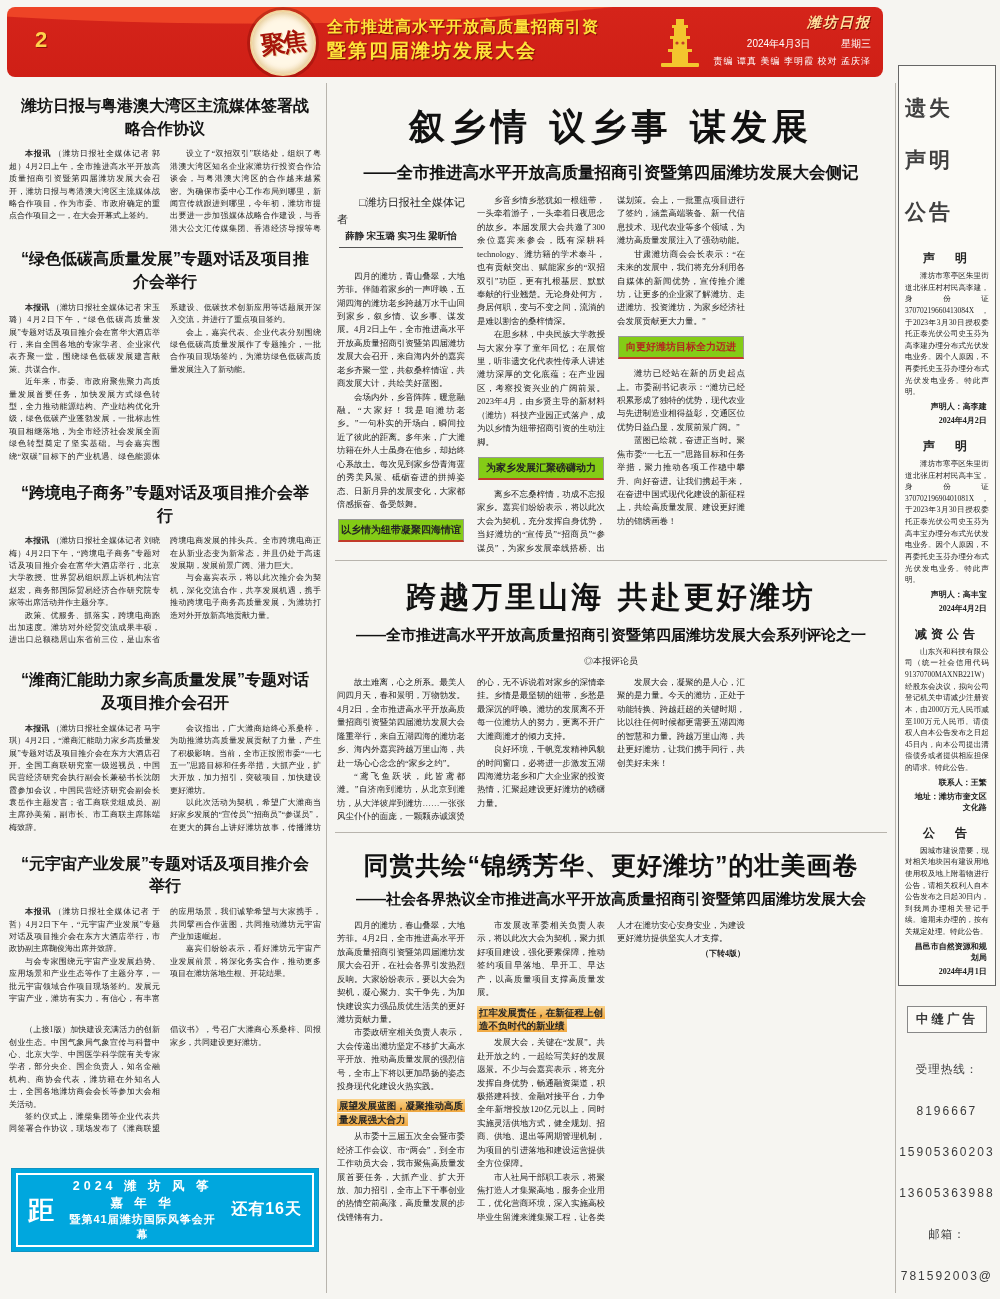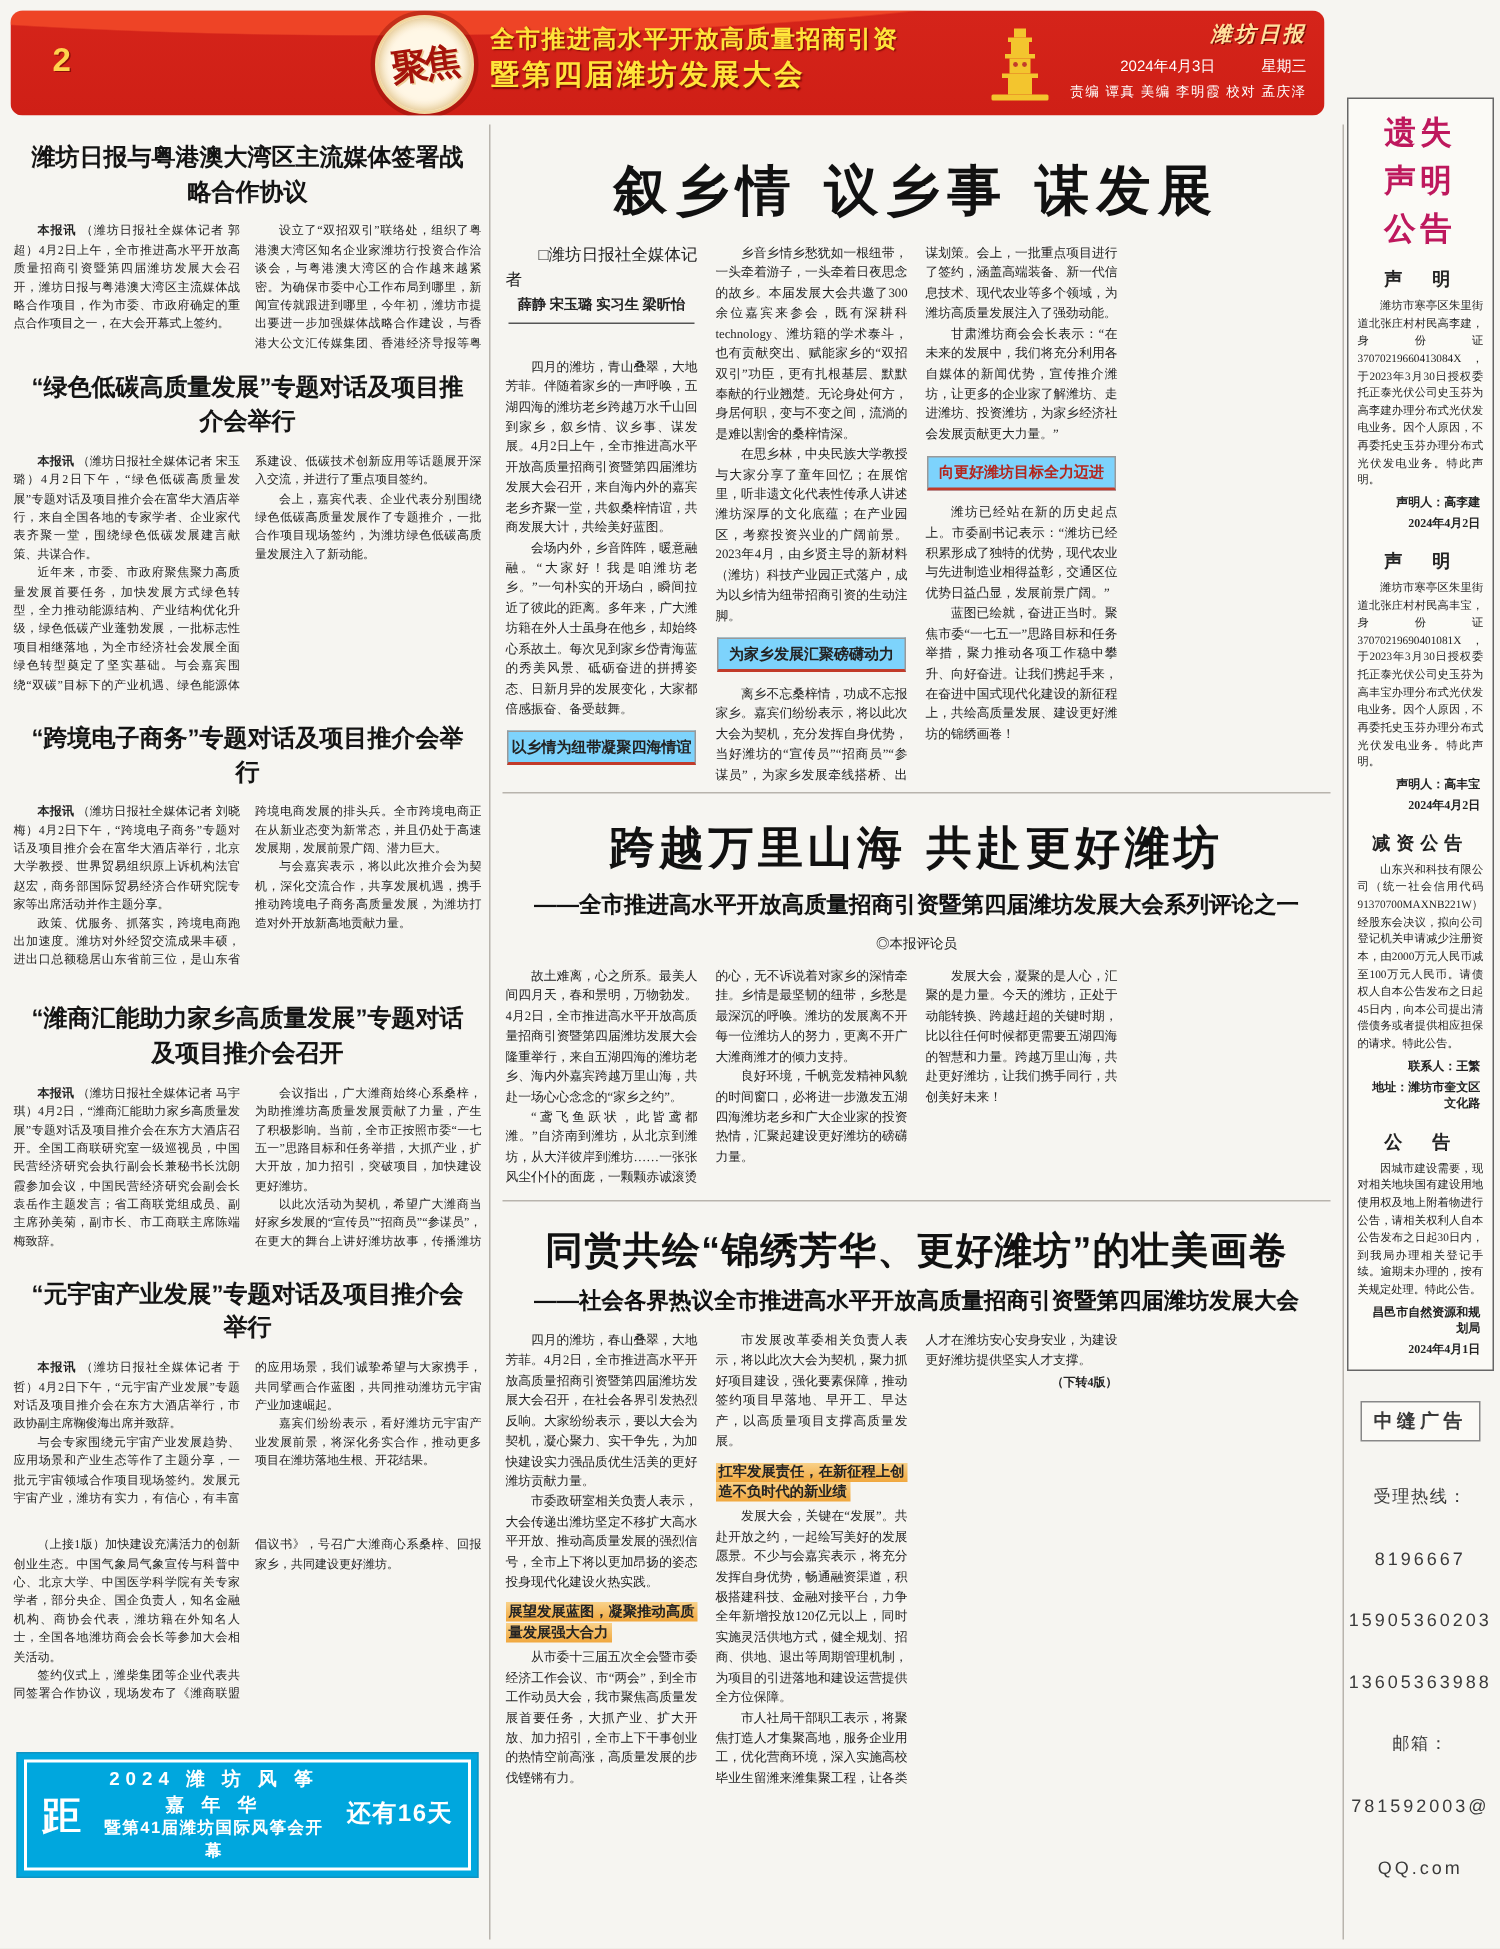--- a/index.html
+++ b/index.html
@@ -55,34 +55,34 @@
   .rule{border-bottom:1px solid #b8b4ad;}
   .main-title{font:bold 36px "DejaVu Serif","Liberation Serif",serif;text-align:center;
         letter-spacing:5px;margin:16px 0 10px;color:#111;}
   .sub-dash{font:bold 16.5px "Liberation Sans",sans-serif;text-align:center;margin:2px 0 10px;color:#111;}
   .c-body{column-count:4;column-gap:12px;column-fill:auto;font-size:8.5px;line-height:1.58;
         text-align:justify;overflow:hidden;}
   .byline{font-size:11px;margin:0 0 3px;}
   .authors{font-size:9.5px;font-weight:bold;text-align:center;border-bottom:1px solid #555;
         padding-bottom:3px;margin:0 2px 22px;}
   .box-sub{break-inside:avoid;font:bold 10px "Liberation Sans",sans-serif;text-align:center;
-        border:1px solid #999;border-bottom:2px solid #c23b2a;padding:3px 2px;margin:8px 1px;background:#7dd3fc;}
+        border:1px solid #999;border-bottom:2px solid #c23b2a;padding:3px 2px;margin:8px 1px;background:#84cc16;}
   .box-sub.red{color:#b3261e;}
   .eval-title{font:bold 30px "DejaVu Serif","Liberation Serif",serif;text-align:center;
         letter-spacing:3px;margin:12px 0 8px;color:#111;}
   .eval-byline{text-align:center;font-size:9px;margin:2px 0 8px;}
   .bot-title{font:bold 25px "Liberation Sans",sans-serif;text-align:center;letter-spacing:1px;
         margin:12px 0 8px;color:#111;}
   p.subp{margin:7px 0 3px;text-indent:0;}
   .hl{background:linear-gradient(180deg,#f9d28a,#f0a73e);font:bold 9.5px "Liberation Sans",sans-serif;
         padding:1px 2px;box-decoration-break:clone;-webkit-box-decoration-break:clone;}
   .turn{text-align:right;font-size:8px;font-weight:bold;margin:2px 0 0;}
   
   .notice-box{border:1px solid #666;background:#fbfaf6;margin-top:-18px;padding:4px 6px 8px;min-height:612px;}
-  .nh{font:bold 21px "Liberation Sans",sans-serif;text-align:center;letter-spacing:3px;margin:4px 0;color:#be185d;}
+  .nh{font:bold 21px "Liberation Sans",sans-serif;text-align:left;letter-spacing:3px;margin:24px 0;color:#404040;}
   .n-head{font:bold 12px "Liberation Sans",sans-serif;text-align:center;margin:12px 0 3px;letter-spacing:4px;}
   .n-body{font-size:7.5px;line-height:1.55;text-align:justify;text-indent:2em;margin:0;}
   .n-sig{font-size:8px;font-weight:bold;text-align:right;margin:3px 2px 0;}
   .zf{text-align:center;font-family:"Liberation Sans",sans-serif;color:#3a3a3a;}
   .zf-label{display:inline-block;border:1px solid #888;padding:4px 8px;font-size:12.5px;font-weight:bold;
         letter-spacing:3px;margin:20px 0 2px;background:#fbfaf6;}
   .zf-item{font-size:11.5px;margin:27px 0;letter-spacing:1px;}
   .zf-num{font-size:12px;letter-spacing:2px;}
 </style>
 </head>
@@ -188,20 +188,21 @@
           </div>
           <div class="kdays">还有16天</div>
         </div>
       </div>
     </div>
 
     <div class="col-center">
 
       <div class="c-art rule">
         <div class="main-title">叙乡情 议乡事 谋发展</div>
+        <div class="sub-dash">——全市推进高水平开放高质量招商引资暨第四届潍坊发展大会侧记</div>
         <div class="c-body" style="height:362px">
           <p class="para byline">□潍坊日报社全媒体记者</p>
           <div class="authors">薛静 宋玉璐 实习生 梁昕怡</div>
           <p class="para">四月的潍坊，青山叠翠，大地芳菲。伴随着家乡的一声呼唤，五湖四海的潍坊老乡跨越万水千山回到家乡，叙乡情、议乡事、谋发展。4月2日上午，全市推进高水平开放高质量招商引资暨第四届潍坊发展大会召开，来自海内外的嘉宾老乡齐聚一堂，共叙桑梓情谊，共商发展大计，共绘美好蓝图。</p>
           <p class="para">会场内外，乡音阵阵，暖意融融。“大家好！我是咱潍坊老乡。”一句朴实的开场白，瞬间拉近了彼此的距离。多年来，广大潍坊籍在外人士虽身在他乡，却始终心系故土。每次见到家乡岱青海蓝的秀美风景、砥砺奋进的拼搏姿态、日新月异的发展变化，大家都倍感振奋、备受鼓舞。</p>
           <div class="box-sub">以乡情为纽带凝聚四海情谊</div>
           <p class="para">乡音乡情乡愁犹如一根纽带，一头牵着游子，一头牵着日夜思念的故乡。本届发展大会共邀了300余位嘉宾来参会，既有深耕科technology、潍坊籍的学术泰斗，也有贡献突出、赋能家乡的“双招双引”功臣，更有扎根基层、默默奉献的行业翘楚。无论身处何方，身居何职，变与不变之间，流淌的是难以割舍的桑梓情深。</p>
           <p class="para">在思乡林，中央民族大学教授与大家分享了童年回忆；在展馆里，听非遗文化代表性传承人讲述潍坊深厚的文化底蕴；在产业园区，考察投资兴业的广阔前景。2023年4月，由乡贤主导的新材料（潍坊）科技产业园正式落户，成为以乡情为纽带招商引资的生动注脚。</p>
           <div class="box-sub">为家乡发展汇聚磅礴动力</div>
           <p class="para">离乡不忘桑梓情，功成不忘报家乡。嘉宾们纷纷表示，将以此次大会为契机，充分发挥自身优势，当好潍坊的“宣传员”“招商员”“参谋员”，为家乡发展牵线搭桥、出谋划策。会上，一批重点项目进行了签约，涵盖高端装备、新一代信息技术、现代农业等多个领域，为潍坊高质量发展注入了强劲动能。</p>

